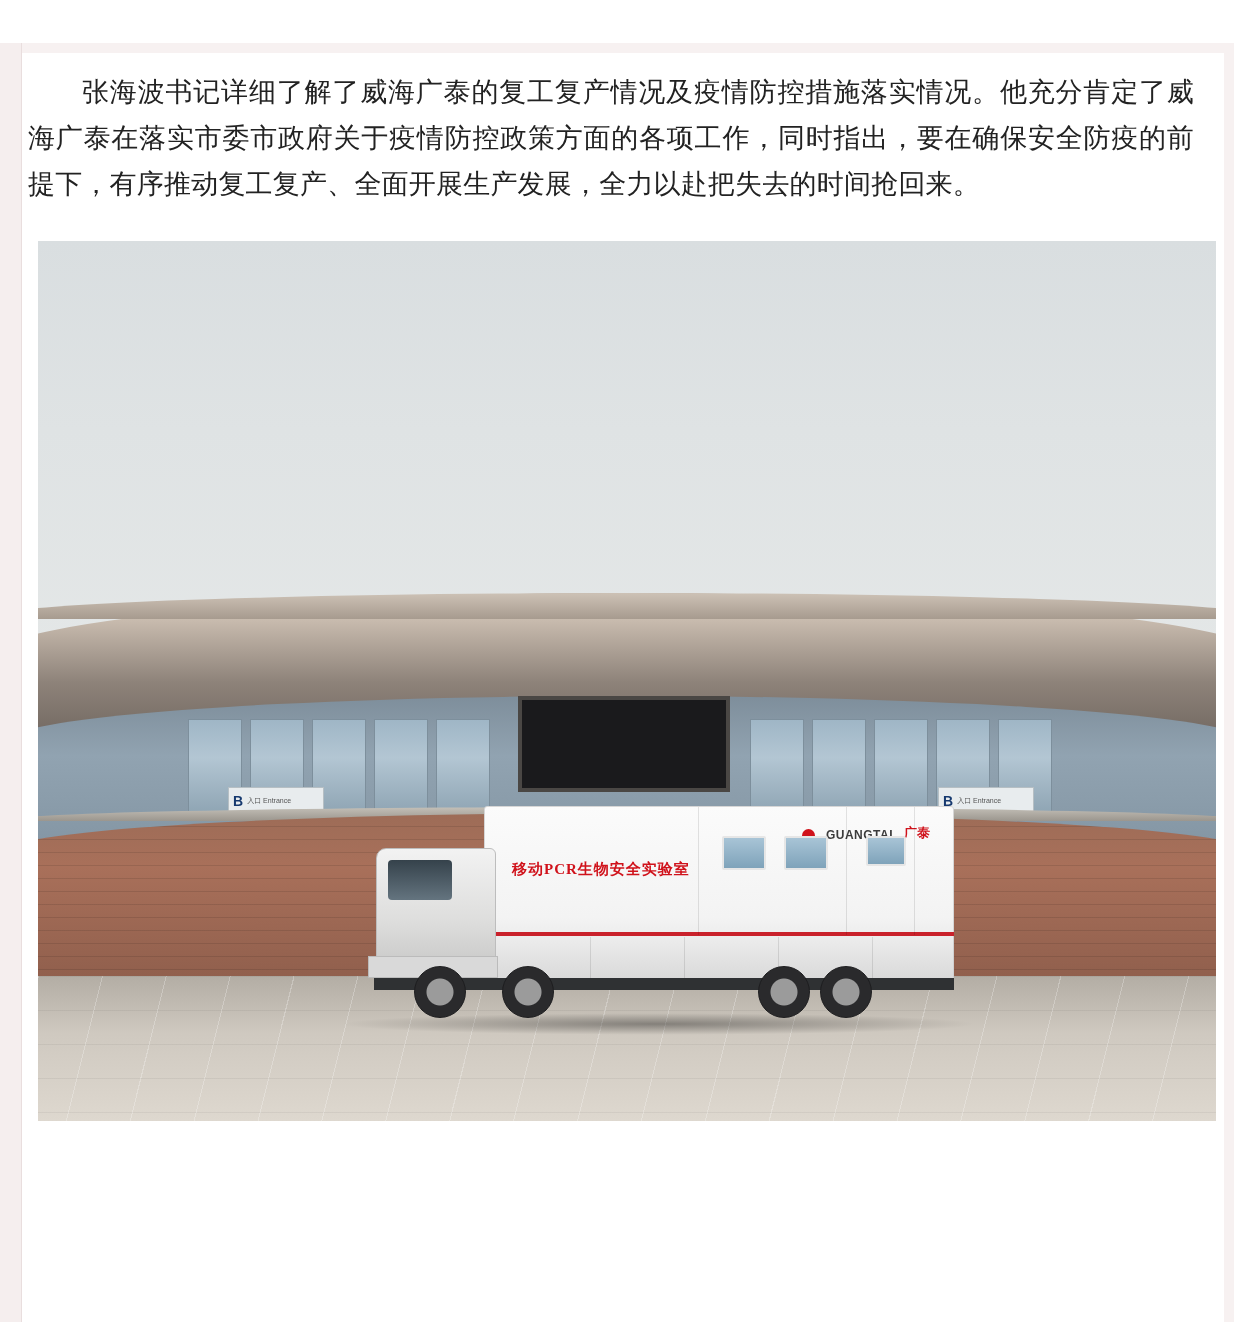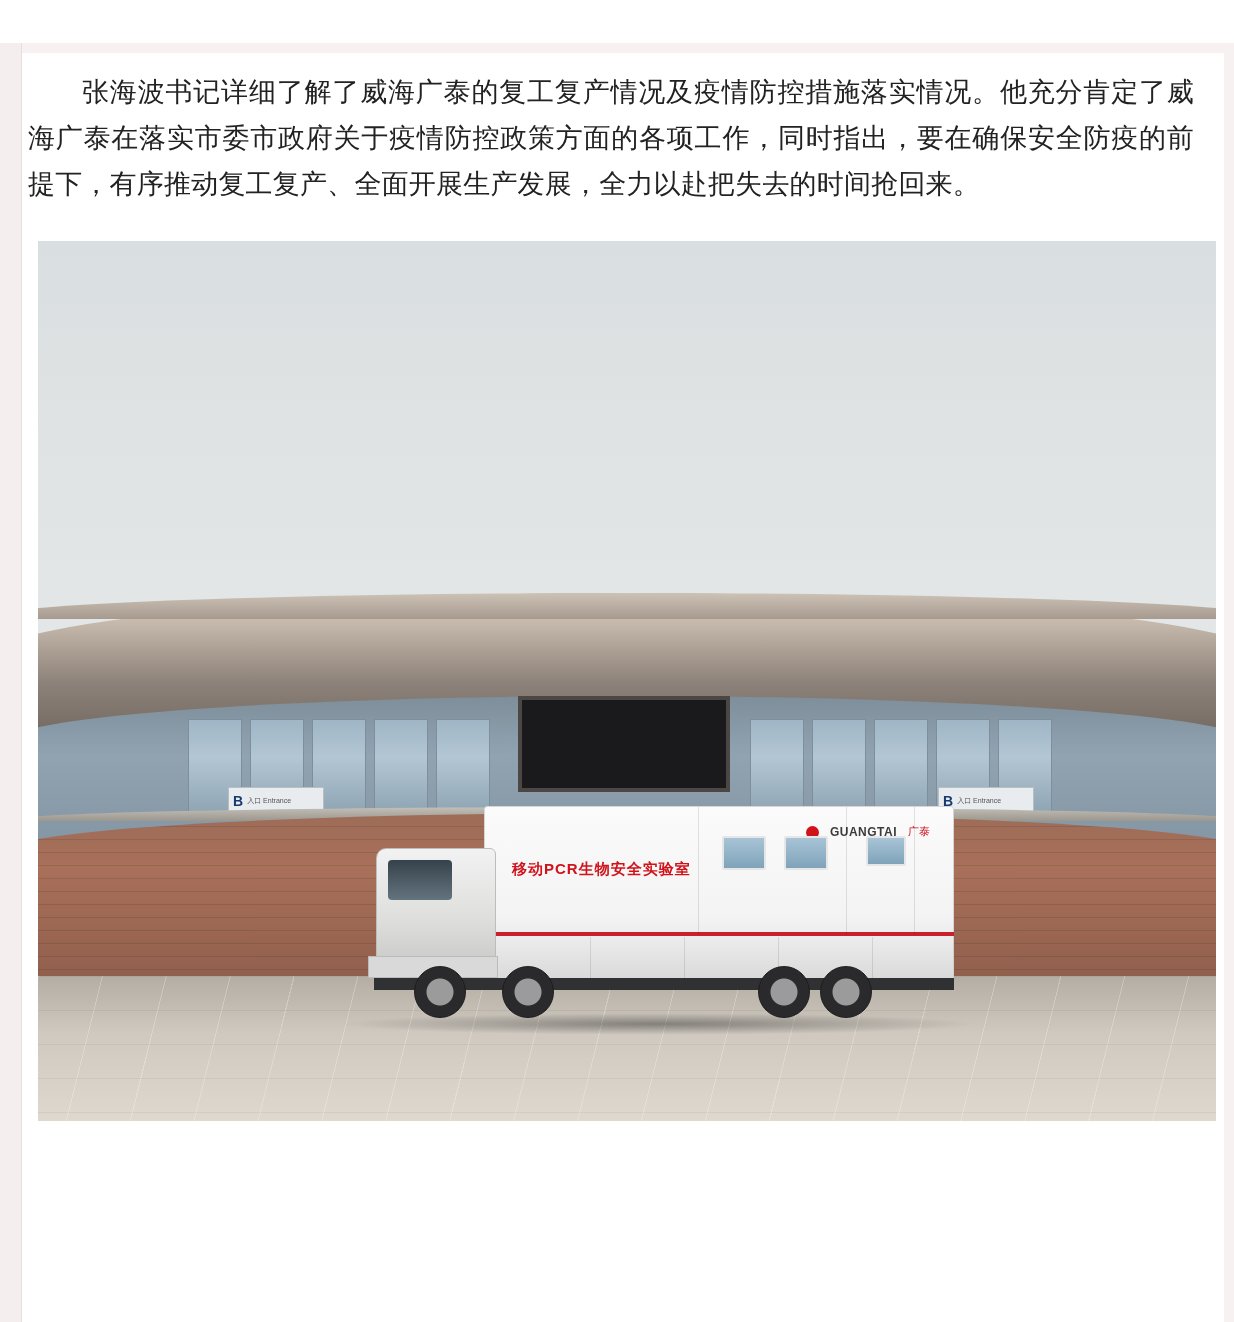--- a/index.html
+++ b/index.html
@@ -236,21 +236,21 @@
     box-sizing: border-box;
   }
   .box-text {
     position: absolute;
     left: 158px; top: 54px;
     font-size: 15px;
     font-weight: bold;
     color: #d0121b;
     letter-spacing: 1px;
     white-space: nowrap;
-    font-family: Liberation Sans, sans-serif;
+    font-family: Liberation Serif, serif;
   }
   .brand {
     position: absolute;
     right: 24px; top: 18px;
     display: flex;
     align-items: flex-end;
     gap: 11px;
     white-space: nowrap;
   }
   .brand .dot {
@@ -259,23 +259,23 @@
     border-radius: 50%;
     display: inline-block;
   }
   .brand .bname {
     font-size: 12px;
     font-weight: bold;
     color: #3b3b3b;
     letter-spacing: .5px;
   }
   .brand .bcn {
-    font-size: 11px;
+    font-size: 13px;
     color: #d0121b;
-    font-weight: normal;
+    font-weight: bold;
   }
   .win {
     position: absolute;
     background: linear-gradient(to bottom,#a8c4d6,#7fa3ba);
     border: 2px solid #e6e6e6;
     box-sizing: border-box;
     border-radius: 2px;
   }
   .panel-line {
     position: absolute;

